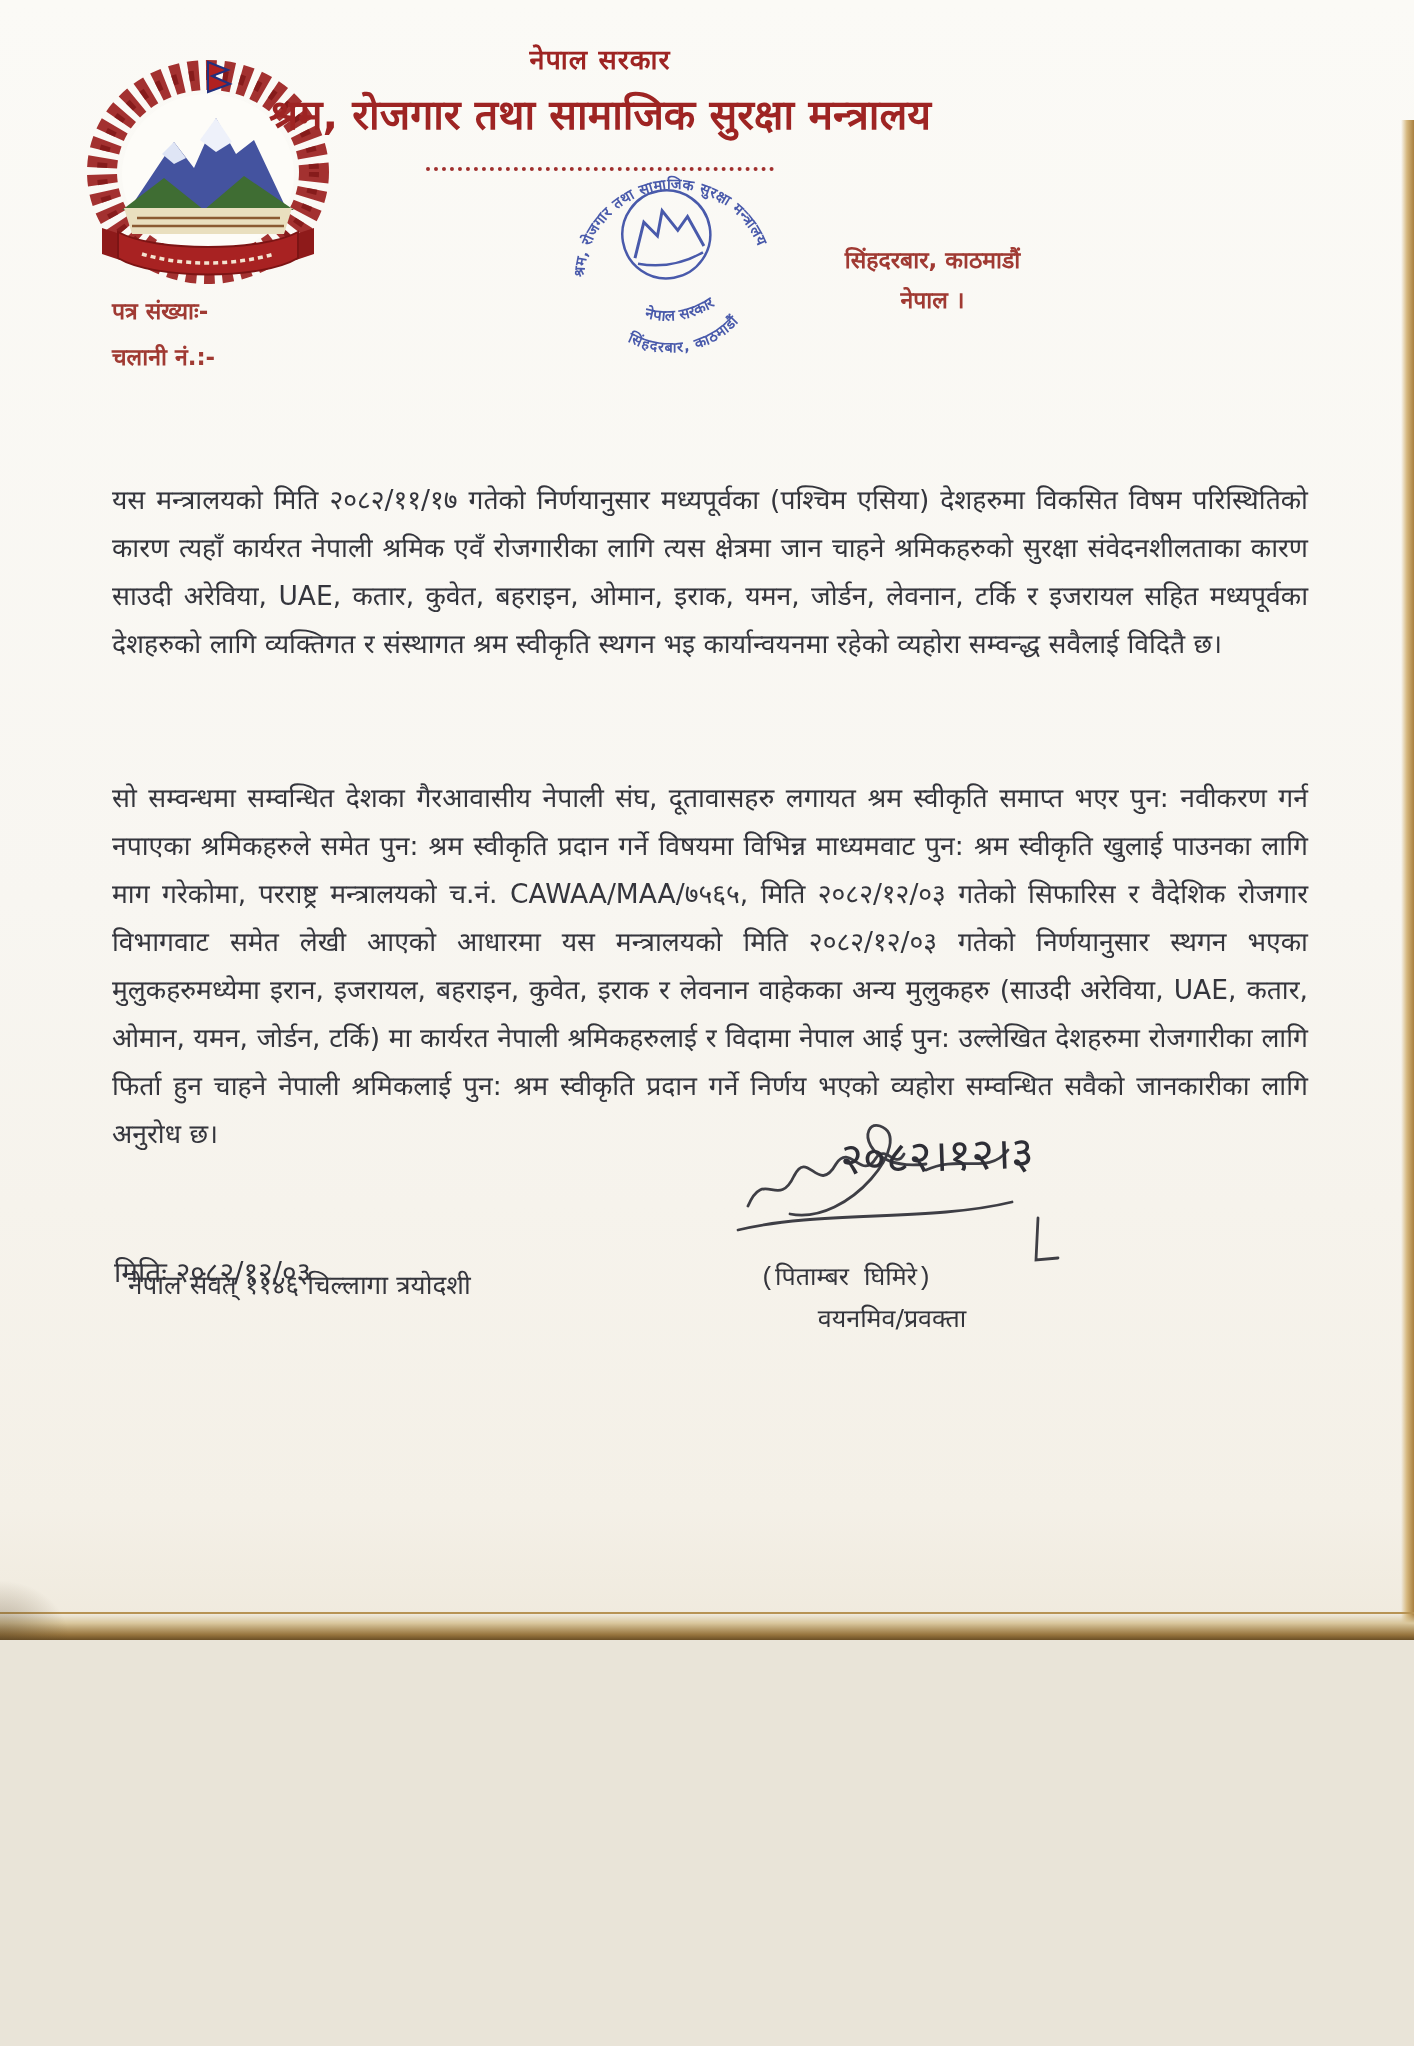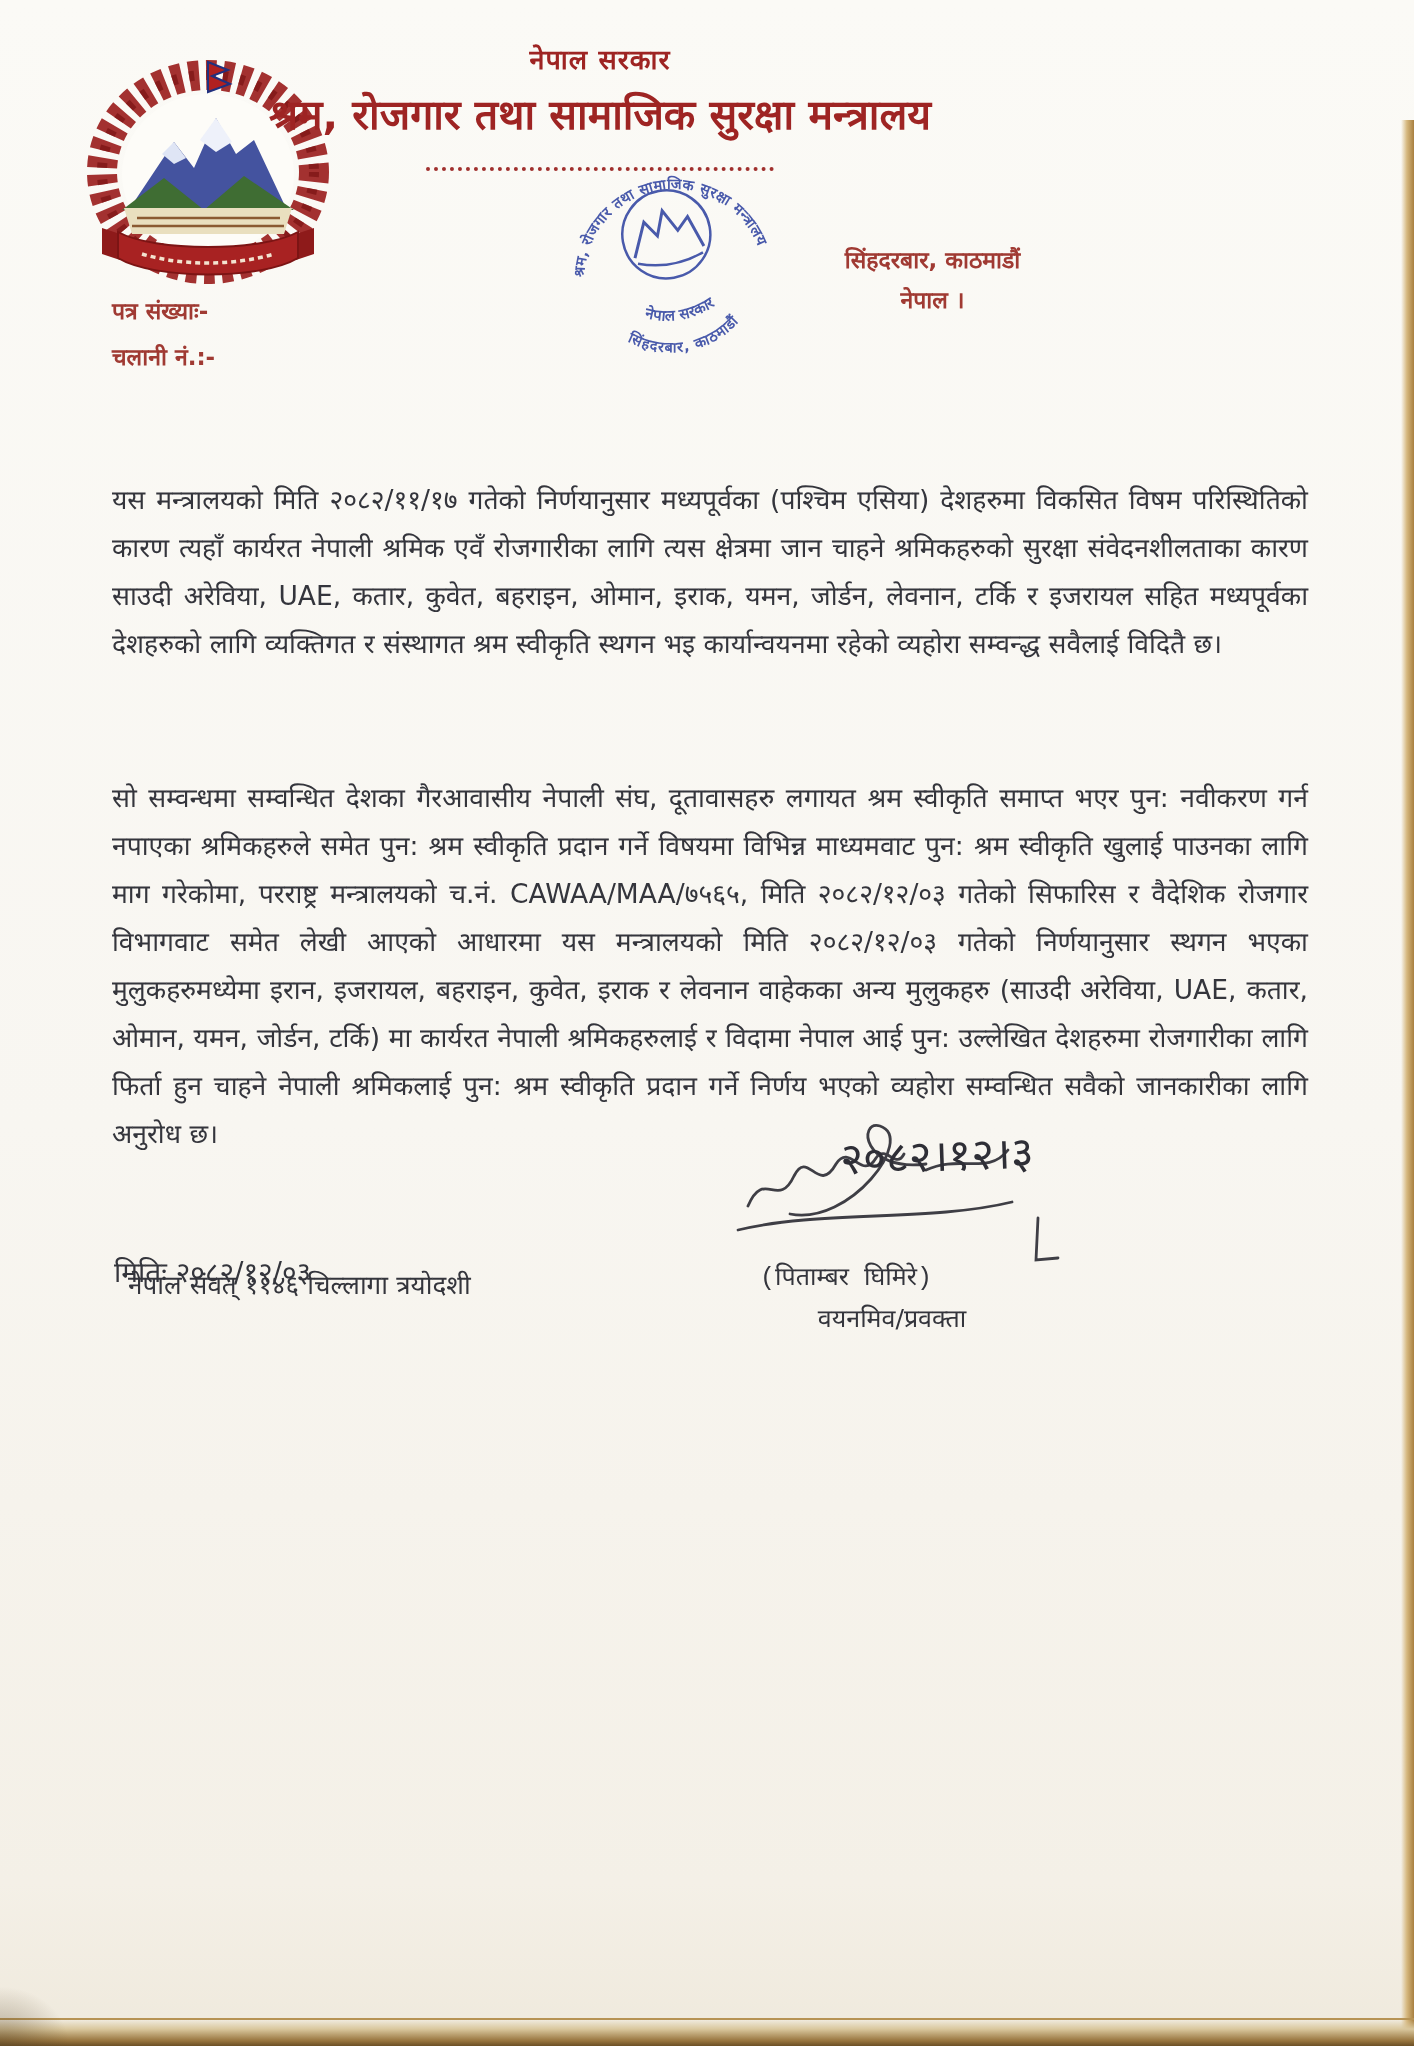--- a/index.html
+++ b/index.html
@@ -1,18 +1,18 @@
 <!DOCTYPE html>
 <html><head>
 <meta charset="utf-8">
 <style>
   html,body{margin:0;padding:0;background:#e9e4d8;}
   .page{
     position:relative;
-    width:1414px;height:2046px;
+    width:1414px;height:1640px;
     margin:0 auto;
     background:linear-gradient(180deg,#fbfaf6 0%,#f8f6f1 55%,#f4f0e7 92%,#efe9dc 100%);
     overflow:hidden;
     font-family:"DejaVu Sans","Liberation Sans",sans-serif;
     color:#34353c;
   }
   
   .edge-right{position:absolute;right:0;top:120px;width:13px;height:1926px;
     background:linear-gradient(90deg,rgba(201,163,96,0) 0%,#d6b87f 45%,#a87f3f 100%);}
   .edge-bottom{position:absolute;left:0;bottom:0;width:100%;height:26px;

